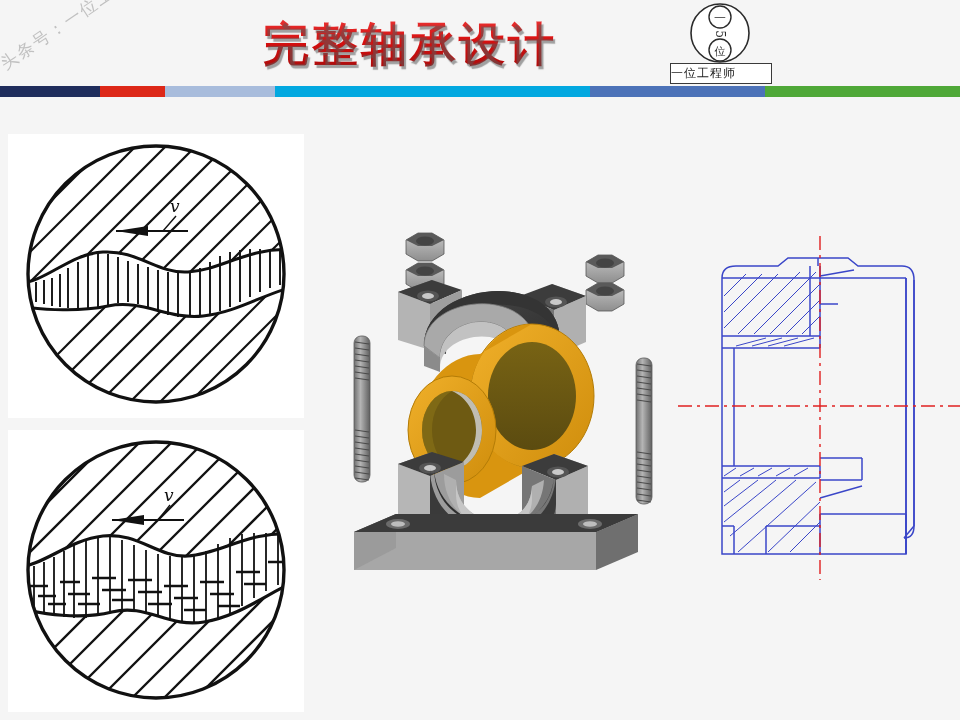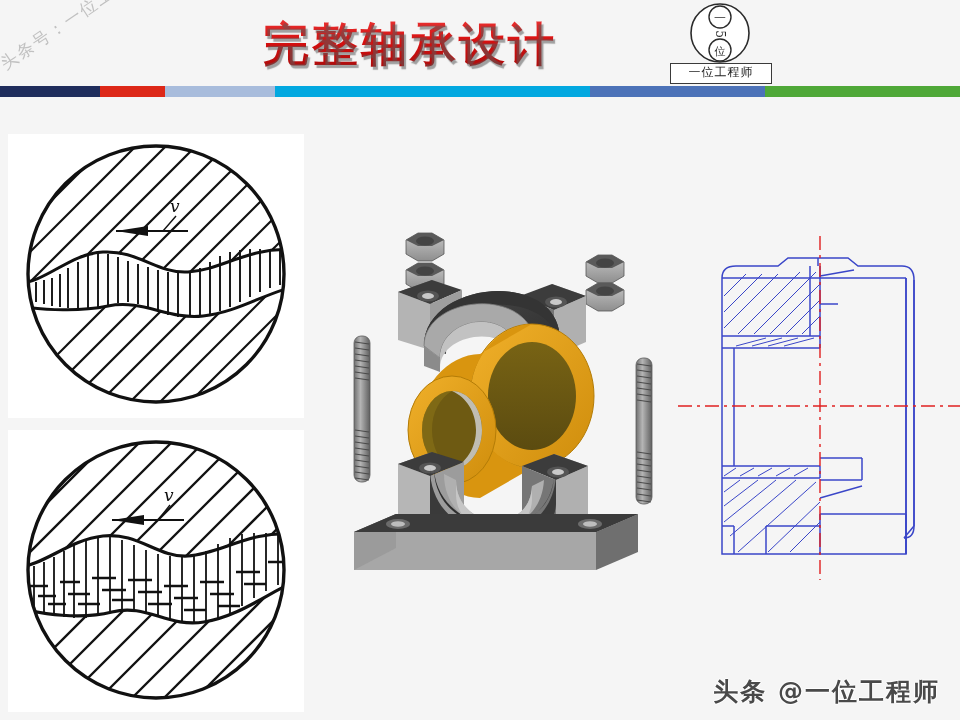--- a/index.html
+++ b/index.html
@@ -36,22 +36,22 @@
   
   .colorbar{position:absolute;left:0;top:86px;width:960px;height:11px;display:flex;}
   .colorbar span{display:block;height:100%;}
 
   
   .logo{position:absolute;right:8px;top:2px;width:104px;height:82px;}
   .logo svg{display:block;}
   .logo-box{
     position:absolute;left:2px;bottom:0;width:100px;height:19px;
     border:1px solid #3a3a3a;background:#fff;
-    font-family:Liberation Mono, monospace;
-    font-size:12px;color:#222;text-align:center;line-height:18px;
+    font-family:Liberation Sans, sans-serif;
+    font-size:12px;color:#222;line-height:18px;
     letter-spacing:1px;
   }
 
   
   .wm-top{
     position:absolute;left:-4px;top:56px;width:190px;
     transform:rotate(-34deg);transform-origin:0 0;
     font-size:17px;color:rgba(150,150,150,.55);
     letter-spacing:2px;white-space:nowrap;pointer-events:none;
   }
@@ -570,15 +570,14 @@
         <line x1="46" y1="256" x2="62" y2="244"></line>
       </g>
 
       <g stroke="#e02020" stroke-width="1.4" stroke-dasharray="14 5 3 5">
         <line x1="142" y1="0" x2="142" y2="344"></line>
         <line x1="0" y1="170" x2="284" y2="170"></line>
       </g>
     </svg>
   </div>
 
-  <div class="wm-bottom">头条 @一位工程师</div>
 
 </div>
 
 </body></html>

